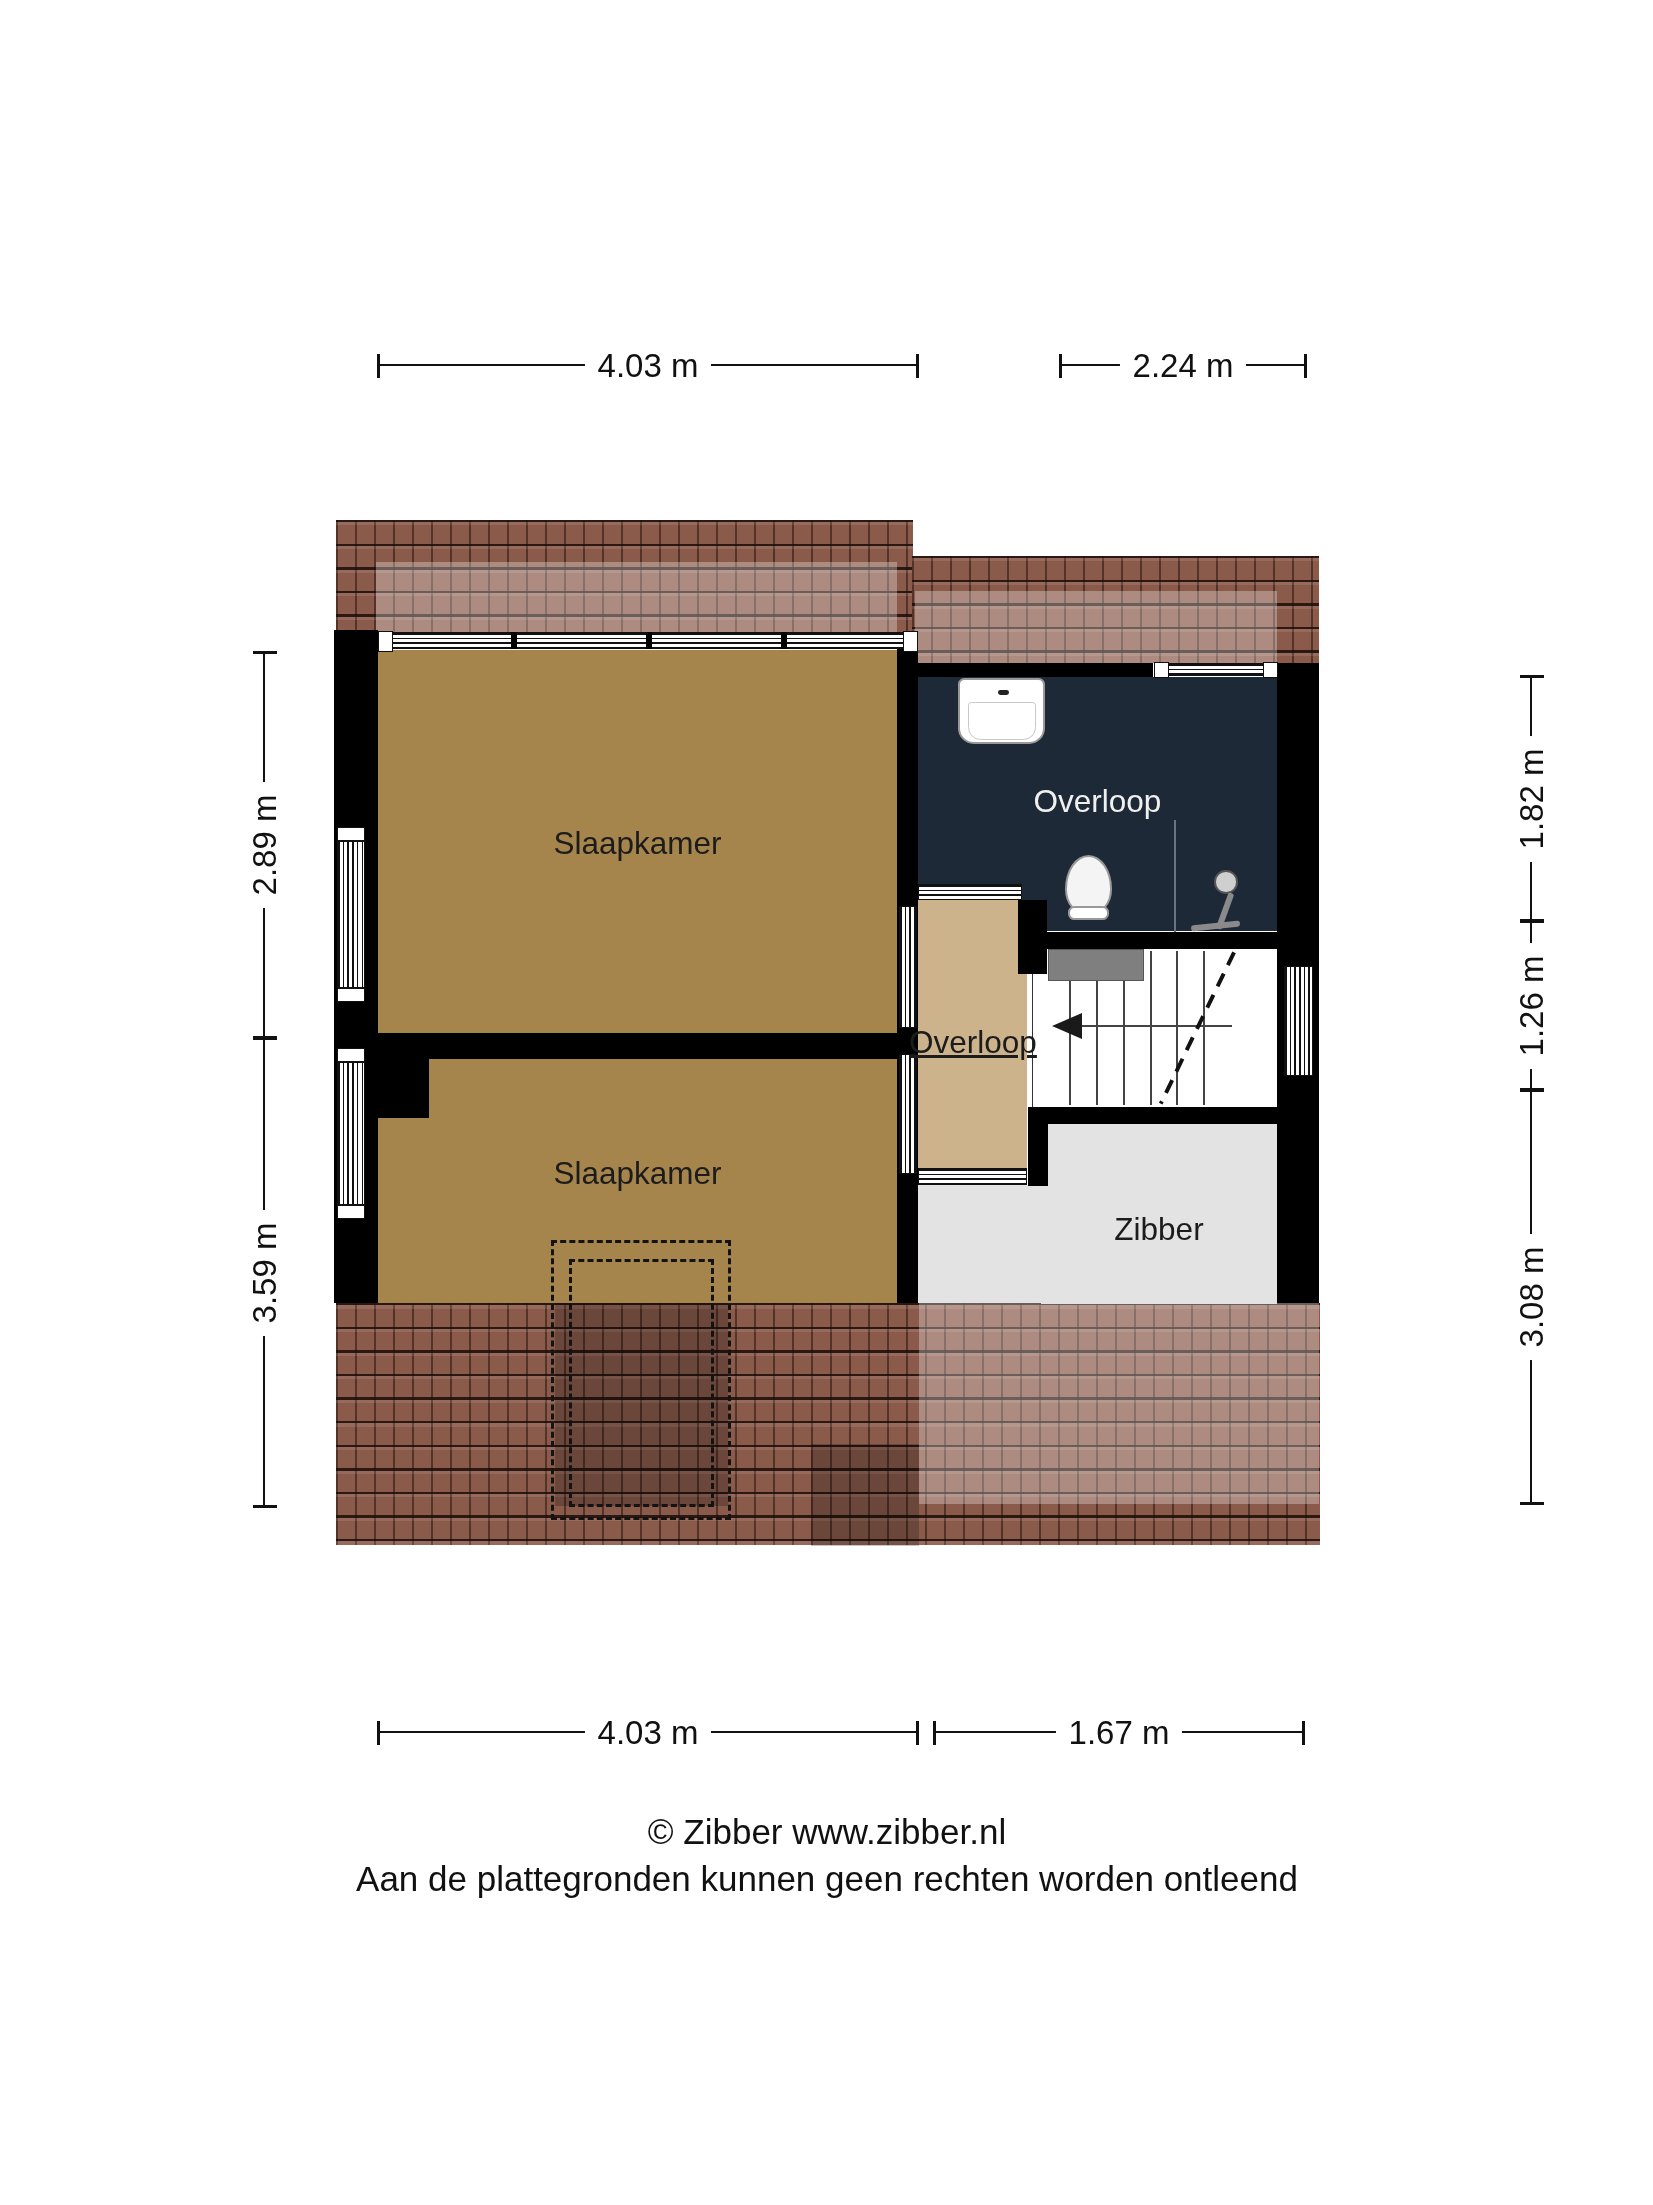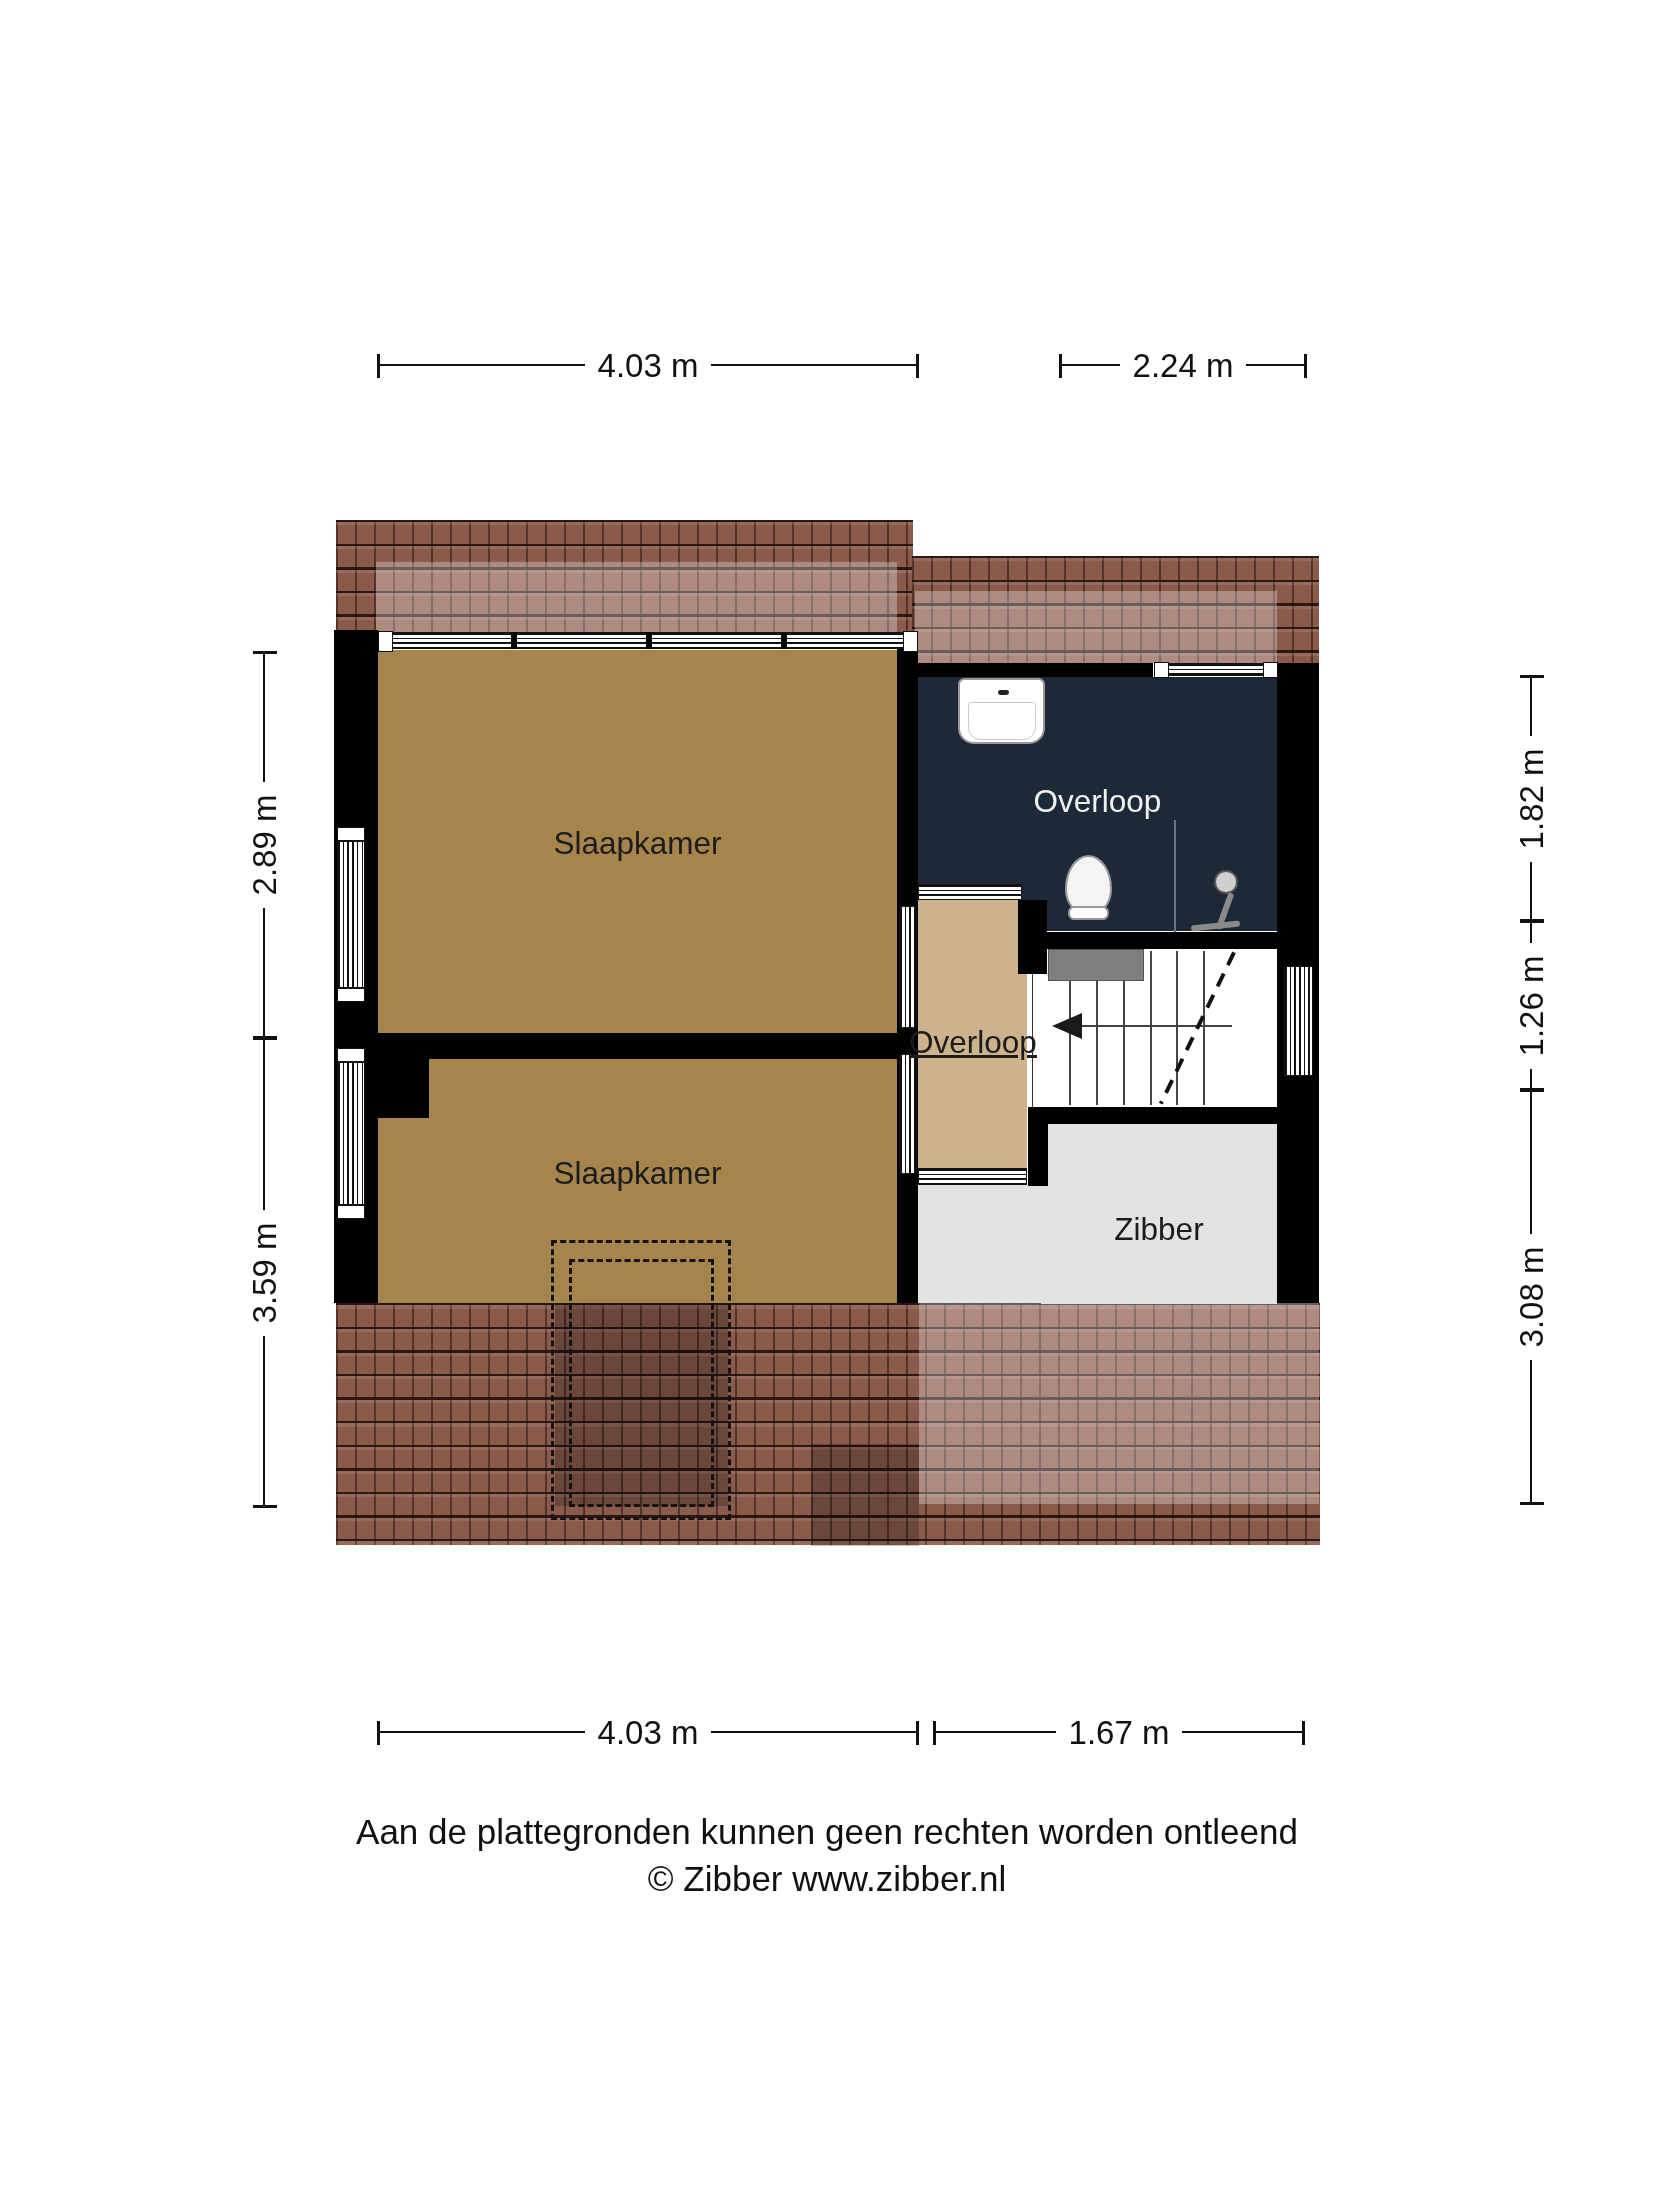--- a/index.html
+++ b/index.html
@@ -181,18 +181,18 @@
     <span class="dim-label">1.82 m</span>
   </div>
   <div class="abs dim-v" style="left:1530px;top:921px;height:169px;">
     <span class="dim-label">1.26 m</span>
   </div>
   <div class="abs dim-v" style="left:1530px;top:1090px;height:414px;">
     <span class="dim-label">3.08 m</span>
   </div>
 
   <div class="abs footer">
+    <div>© Zibber www.zibber.nl</div>
     <div>Aan de plattegronden kunnen geen rechten worden ontleend</div>
-    <div>© Zibber www.zibber.nl</div>
   </div>
 
 </div>
 
 
 </body></html>

